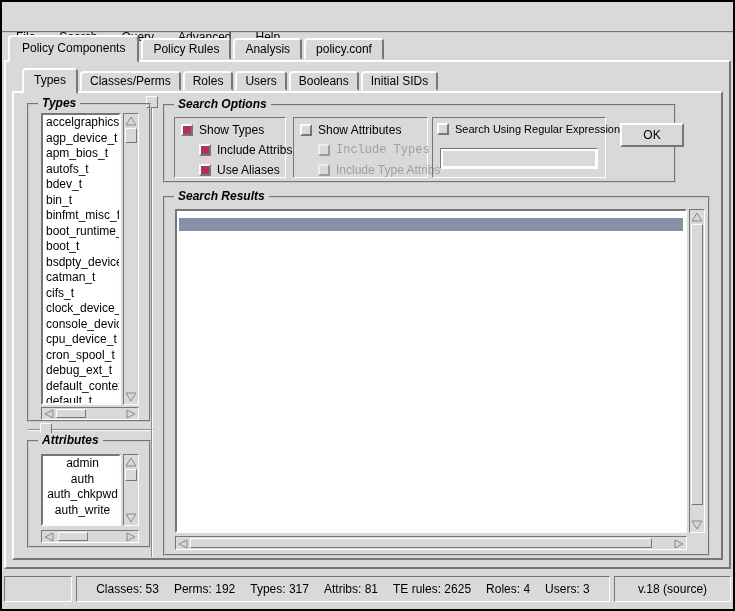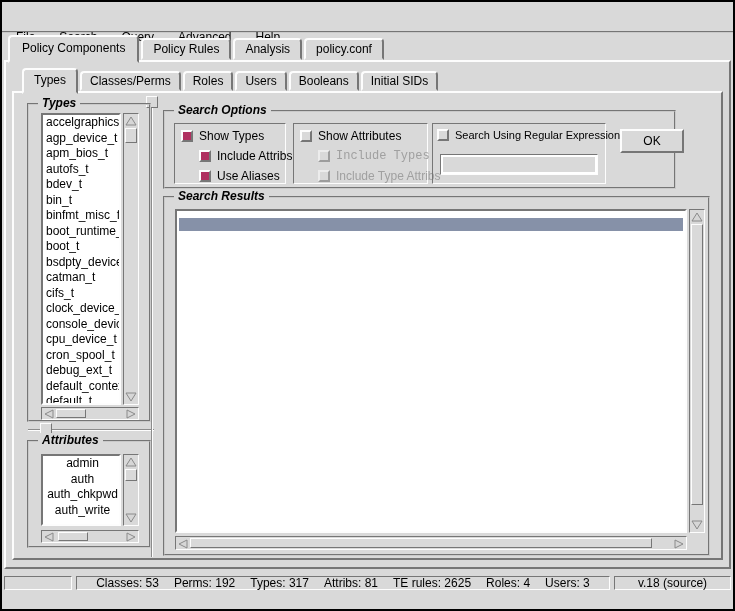--- a/index.html
+++ b/index.html
@@ -69,21 +69,21 @@
     border-color:var(--sh) var(--hi) var(--hi) var(--sh);
     box-shadow:inset 0 0 0 2px #fff; outline:none; font-family:"Liberation Sans",sans-serif; font-size:12px; padding:0 5px;
   }
   .btn{
     position:absolute; display:flex; align-items:center; justify-content:center;
     background:var(--color-bg); font-size:12px; cursor:default;
   }
   .textarea{position:absolute; background:#fff;}
   .sel-line{position:absolute; left:2px; right:2px; top:7px; height:13px; background:var(--color-selection);}
   
-  .statusbox{position:absolute; top:576px; height:14px; display:flex; align-items:center; justify-content:center;}
+  .statusbox{position:absolute; top:576px; height:26px; display:flex; align-items:center; justify-content:center;}
   .stats{gap:15px; font-size:12px; white-space:nowrap;}
 </style>
 </head>
 <body>
 
 <div class="window">
 
   <div class="menubar">
     <span class="menu-item"><span class="mn">F</span><span>ile</span></span>
     <span class="menu-item"><span class="mn">S</span><span>earch</span></span>
@@ -198,21 +198,21 @@
         <svg class="tri" width="10" height="10" viewBox="0 0 10 10">
             <path d="M9 5 L1 1 L1 9 Z" fill="#d6d6d6" stroke="#8a8a8a"></path>
           </svg>
       </div>
     </div>
   </div>
 
   <div class="sashline-v" style="left:151px; top:96px; height:461px; z-index:4;"></div>
   <div class="sash-handle raised1" style="left:146px; top:96px;"></div>
 
-  <div class="frame" style="left:163px; top:110px; width:513px; height:79px; z-index:6;">
+  <div class="frame" style="left:163px; top:104px; width:513px; height:79px; z-index:6;">
     <div class="frame-label">Search Options</div>
 
     <div class="sunken1" style="position:absolute; left:9px; top:11px; width:112px; height:61px;">
       <div class="cbrow" style="left:6px; top:5px;">
         <span class="cbi checked"></span>
         <span class="cb-label">Show Types</span>
       </div>
       <div class="cbrow" style="left:24px; top:25px;text-align:right;">
         <span class="cbi checked"></span>
         <span class="cb-label">Include Attribs</span>

